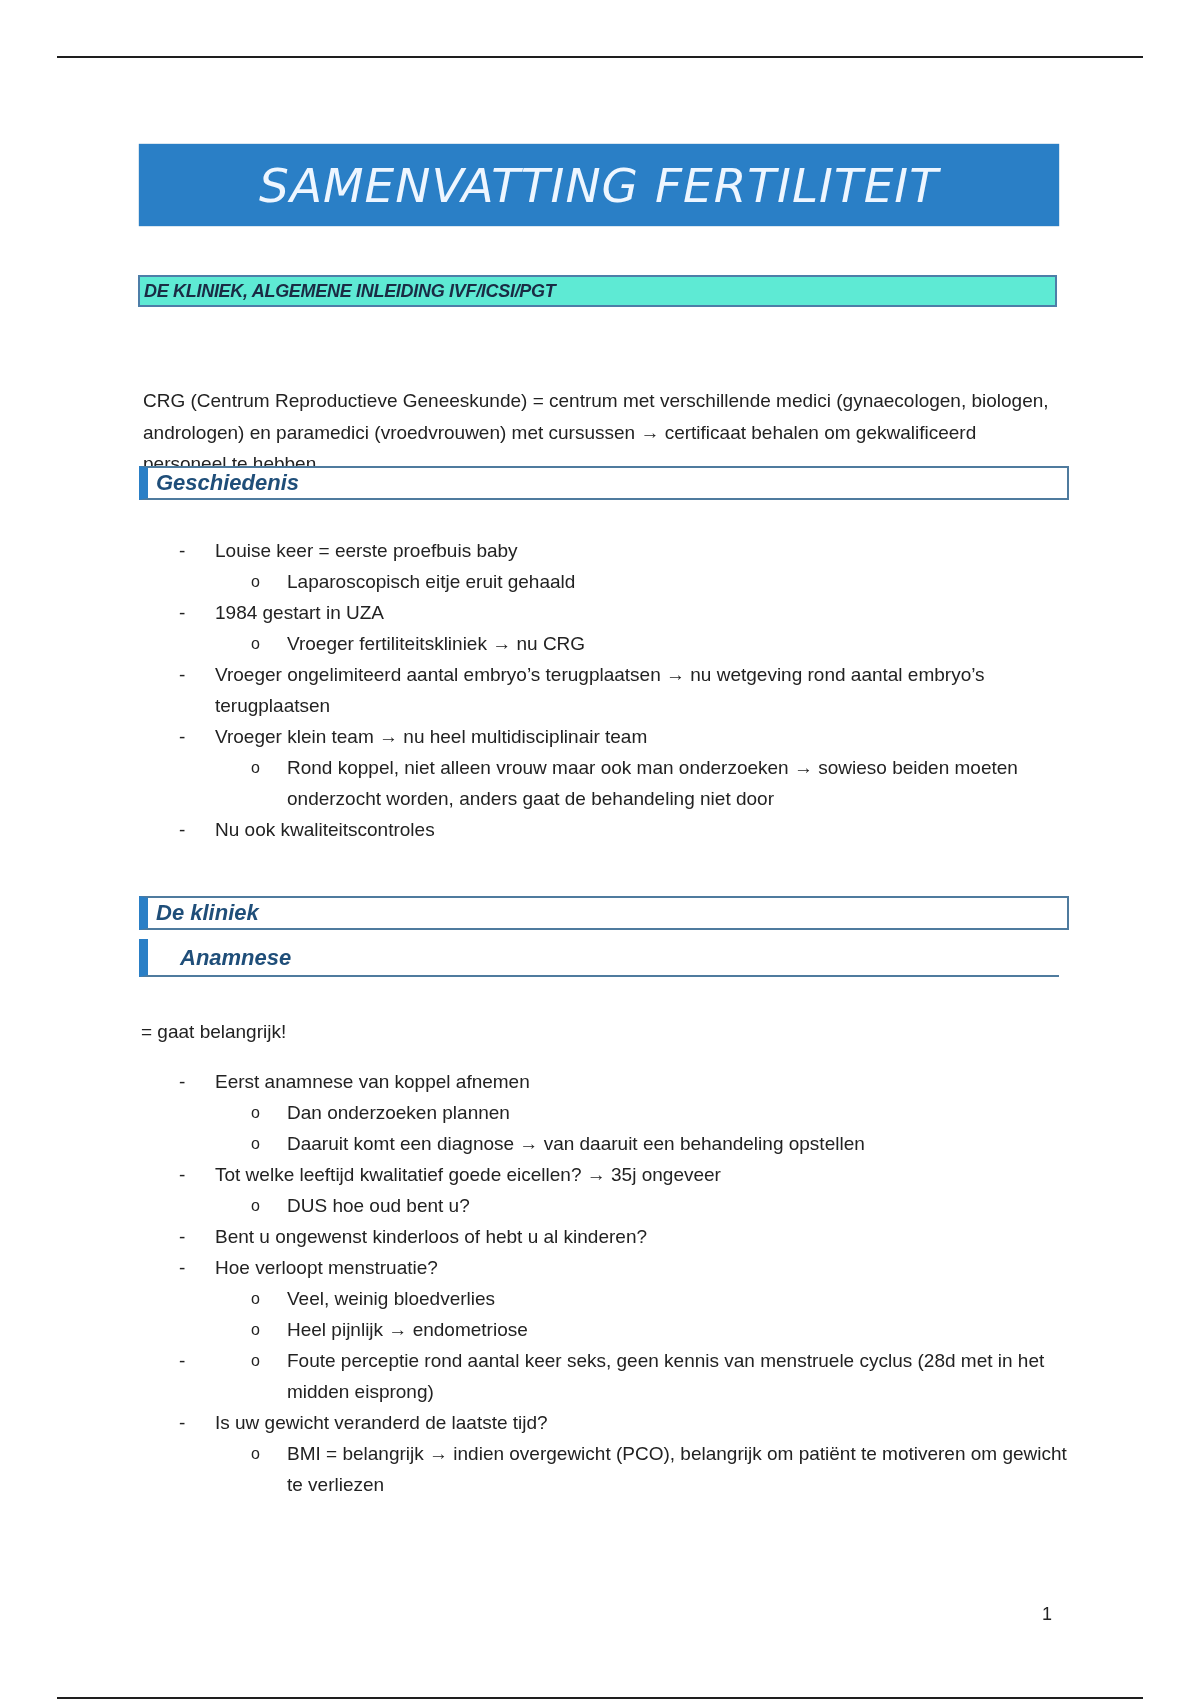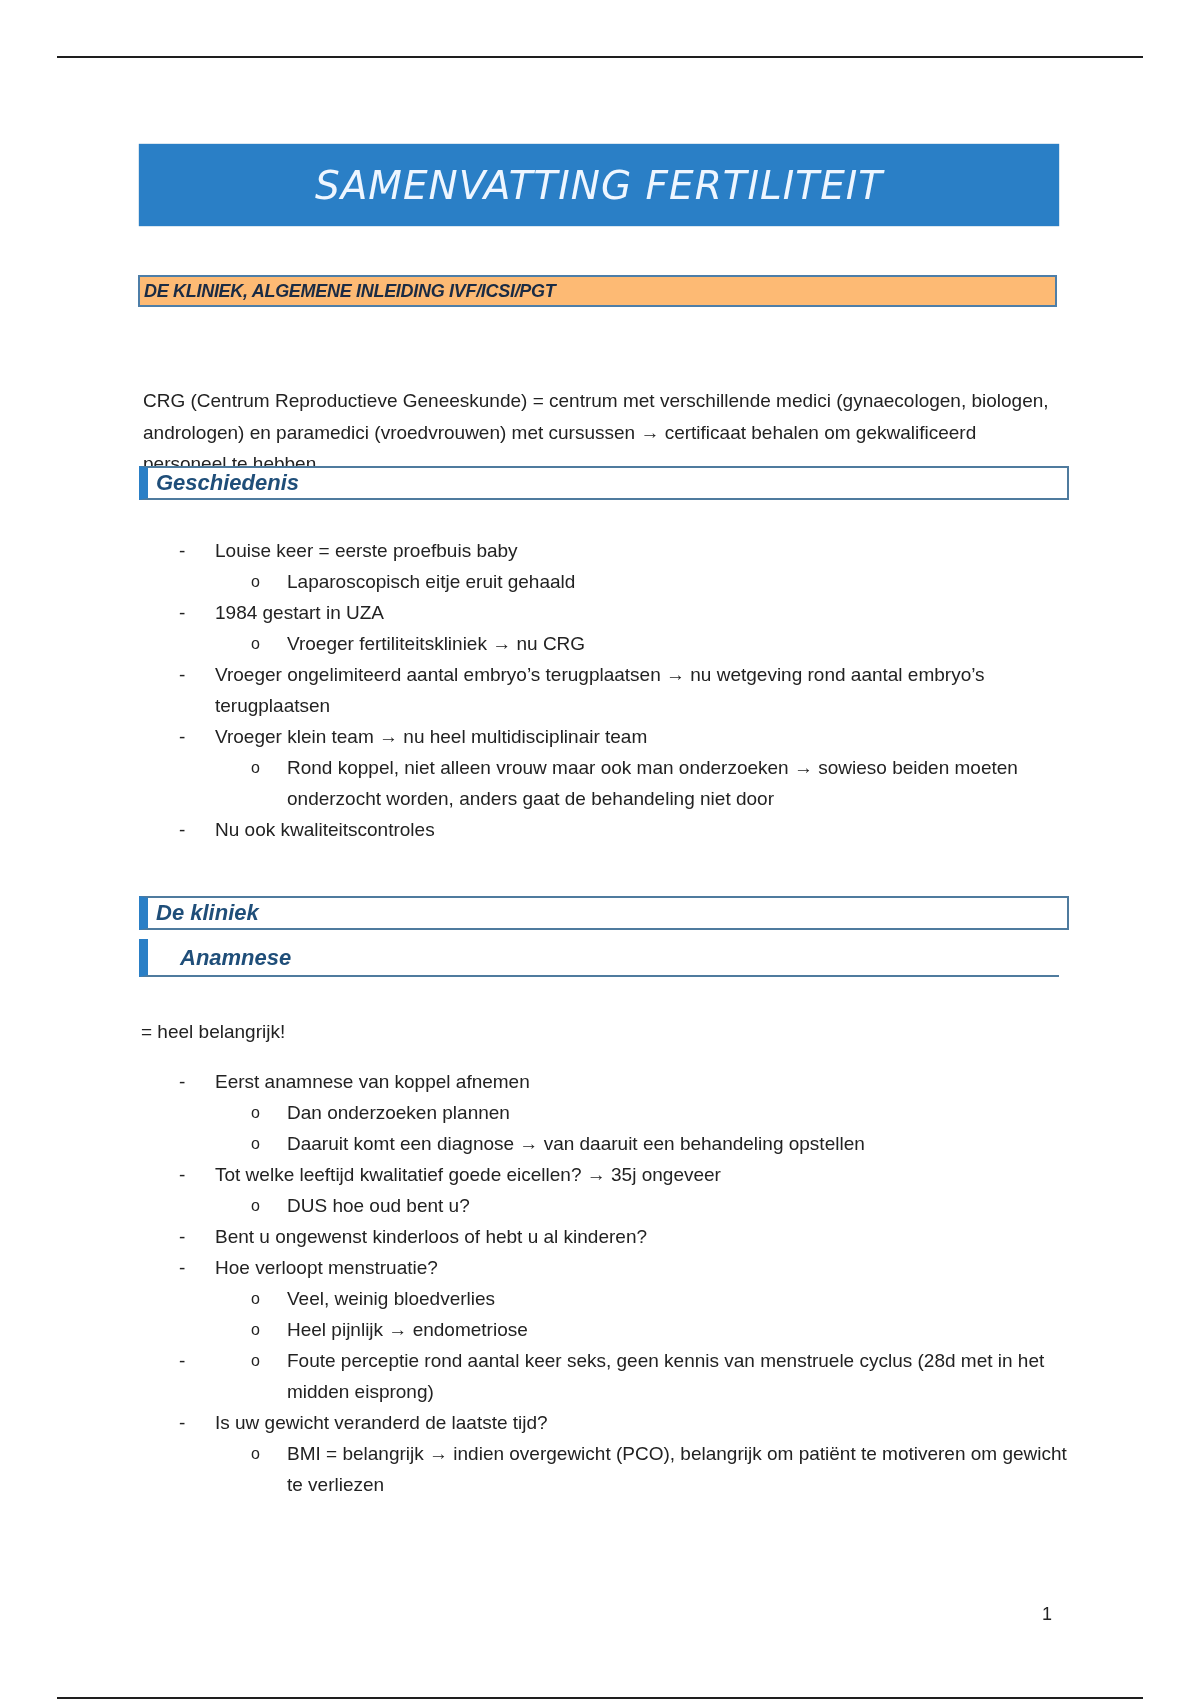--- a/index.html
+++ b/index.html
@@ -41,32 +41,32 @@
       background: #2a7fc6;
       display: flex;
       align-items: center;
       justify-content: center;
       box-shadow: 0 0 1px #1f6aa8;
     }
     .title-bar span {
       color: #eef6ff;
       font-family: "DejaVu Sans", sans-serif;
       font-style: italic;
-      font-size: 39px;
+      font-size: 47px;
       letter-spacing: 1px;
       font-weight: 300;
     }
 
     .h1-box {
       position: absolute;
       left: -1px;
       top: 275px;
       width: 919px;
       height: 32px;
-      background: #fdba74;
+      background: #5eead4;
       border: 2px solid #4d7ea8;
       box-sizing: border-box;
       display: flex;
       align-items: center;
       padding-left: 4px;
     }
     .h1-box span {
       font-family: "Liberation Sans", sans-serif;
       font-style: italic;
       font-weight: bold;
@@ -191,21 +191,21 @@
     </ul>
 
   <div class="h2-box" style="top:896px;">
     <span>De kliniek</span>
   </div>
 
   <div class="h3-line" style="top:939px;padding-left:32px;">
     <span>Anamnese</span>
   </div>
 
-  <div class="para" style="top:1016px; left:2px;">= heel belangrijk!</div>
+  <div class="para" style="top:1016px; left:2px;">= gaat belangrijk!</div>
 
   <ul class="list" id="list-anamnese" style="top:1066px;">
       <li class="l1"><span class="marker">-</span><span>Eerst anamnese van koppel afnemen</span></li>
       <li class="l2"><span class="marker">o</span><span>Dan onderzoeken plannen</span></li>
       <li class="l2"><span class="marker">o</span><span>Daaruit komt een diagnose → van daaruit een behandeling opstellen</span></li>
       <li class="l1"><span class="marker">-</span><span>Tot welke leeftijd kwalitatief goede eicellen? → 35j ongeveer</span></li>
       <li class="l2"><span class="marker">o</span><span>DUS hoe oud bent u?</span></li>
       <li class="l1"><span class="marker">-</span><span>Bent u ongewenst kinderloos of hebt u al kinderen?</span></li>
       <li class="l1"><span class="marker">-</span><span>Hoe verloopt menstruatie?</span></li>
       <li class="l2"><span class="marker">o</span><span>Veel, weinig bloedverlies</span></li>

